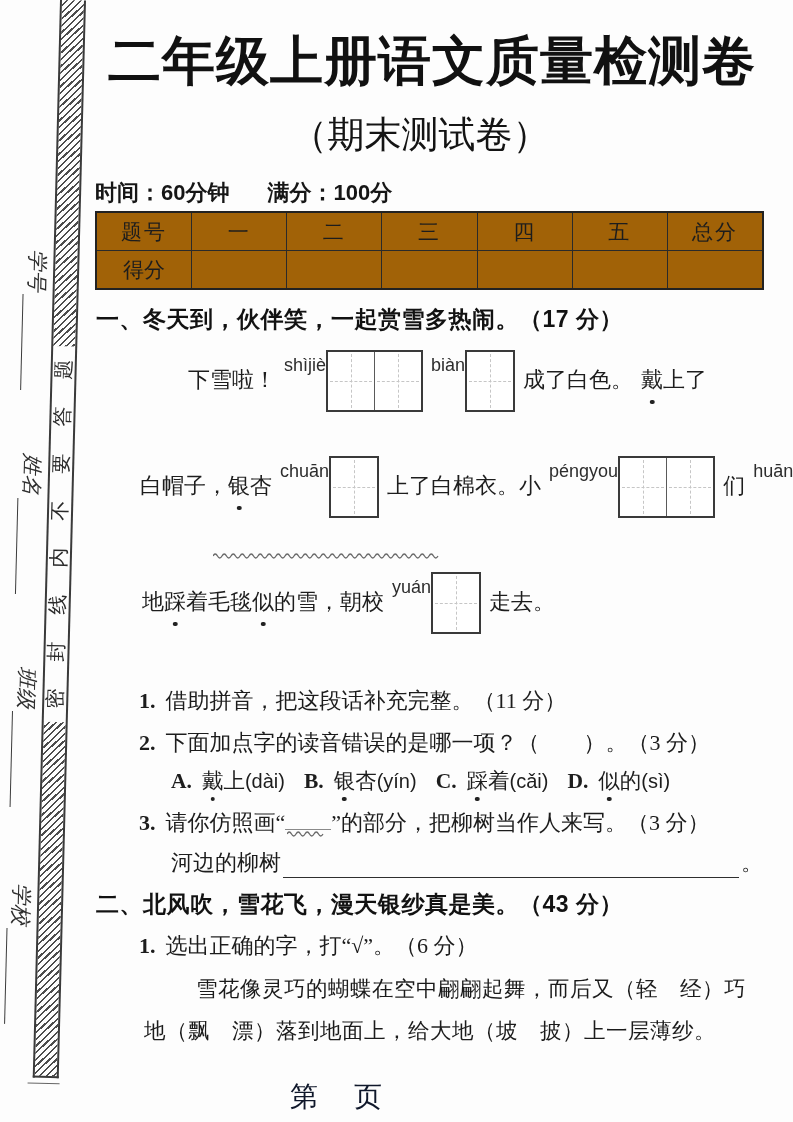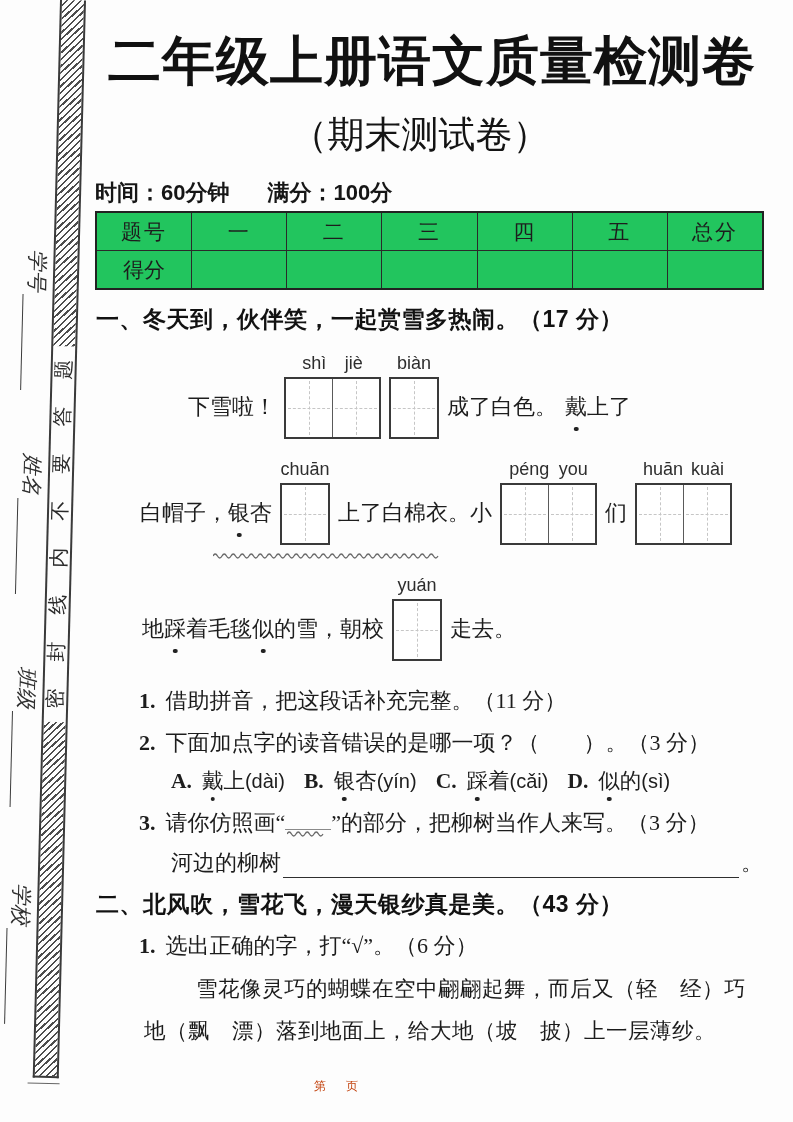--- a/index.html
+++ b/index.html
@@ -29,35 +29,35 @@
   #title{position:absolute;left:100px;top:26px;width:664px;text-align:center;
         font-family:"Liberation Sans",sans-serif;font-weight:900;font-size:53px;
         letter-spacing:1px;color:#111;}
   #subtitle{position:absolute;left:88px;top:110px;width:664px;text-align:center;
         font-family:"Liberation Sans",sans-serif;font-weight:400;font-size:37px;color:#141414;}
   #info{position:absolute;left:95px;top:178px;width:665px;text-align:left;
         font-family:"Liberation Sans",sans-serif;font-weight:700;font-size:22px;color:#161616;}
   #info .gap{margin-left:32px;}
 
   
-  #score-table{position:absolute;left:95px;top:211px;width:665px;border:2px solid #222;background:#22c55e;}
+  #score-table{position:absolute;left:95px;top:211px;width:665px;border:2px solid #222;background:#a16207;}
   .tr{display:flex;}
   .tc{flex:1;height:37px;display:flex;align-items:center;justify-content:center;
       font-size:21px;border-left:1.5px solid #2a2a2a;}
   .tc:first-child{border-left:none;}
   .tr-head .tc{border-bottom:1.5px solid #2a2a2a;letter-spacing:2px;}
 
   
   .sec-head{position:absolute;font-family:"Liberation Sans",sans-serif;font-weight:700;
       font-size:23px;letter-spacing:0.5px;color:#121212;}
 
   
   .fill-line{position:absolute;display:flex;align-items:flex-end;gap:8px;}
   .ft{font-size:22px;line-height:64px;white-space:pre;}
-  .wg{display:flex;flex-direction:column;}
+  .wg{display:flex;}
   .py{display:flex;justify-content:space-evenly;align-items:flex-end;height:26px;padding-bottom:3px;
       font-family:"Liberation Sans",sans-serif;font-size:18px;color:#2d2d2d;}
   .cells{display:flex;border:2px solid #3a3a3a;background:#fff;}
   .cell{width:46px;height:58px;position:relative;}
   .cell + .cell{border-left:1.5px solid #5a5a5a;}
   .cell::before{content:"";position:absolute;left:2px;right:2px;top:50%;border-top:1px dashed #c6c6c6;}
   .cell::after{content:"";position:absolute;top:2px;bottom:2px;left:50%;border-left:1px dashed #c6c6c6;}
 
   .dot{position:relative;display:inline-block;}
   .dot::after{content:"";position:absolute;left:50%;transform:translateX(-50%);bottom:8px;
@@ -74,22 +74,22 @@
   #options{position:absolute;left:171px;top:766px;display:flex;gap:19px;font-size:21.5px;white-space:nowrap;}
   .opt-py{font-family:"Liberation Sans",sans-serif;font-size:20px;}
   .wavy-blank{display:inline-block;position:relative;width:46px;height:20px;
       border-bottom:1px solid #8a8a8a;vertical-align:baseline;}
   .wavy-blank svg{position:absolute;left:2px;bottom:-8px;}
   #answer-line{position:absolute;left:171px;top:848px;width:592px;display:flex;align-items:flex-end;font-size:22px;}
   .ans-blank{flex:1;height:28px;border-bottom:1.5px solid #2f2f2f;margin:0 2px;}
 
   .passage{position:absolute;font-size:21.5px;letter-spacing:0.5px;white-space:pre;color:#1b1b1b;}
 
-  #footer{position:absolute;left:0;top:1078px;width:676px;text-align:center;font-size:12px;
-      letter-spacing:4px;color:#c2410c;}
+  #footer{position:absolute;left:0;top:1078px;width:676px;text-align:center;font-size:28px;
+      letter-spacing:4px;color:#0f172a;}
 </style>
 </head>
 <body>
 
 <div id="page">
 
   <div id="seal">
     <div id="seal-strip">
       <div class="hatch hatch-top"></div>
       <div id="seal-chars">

